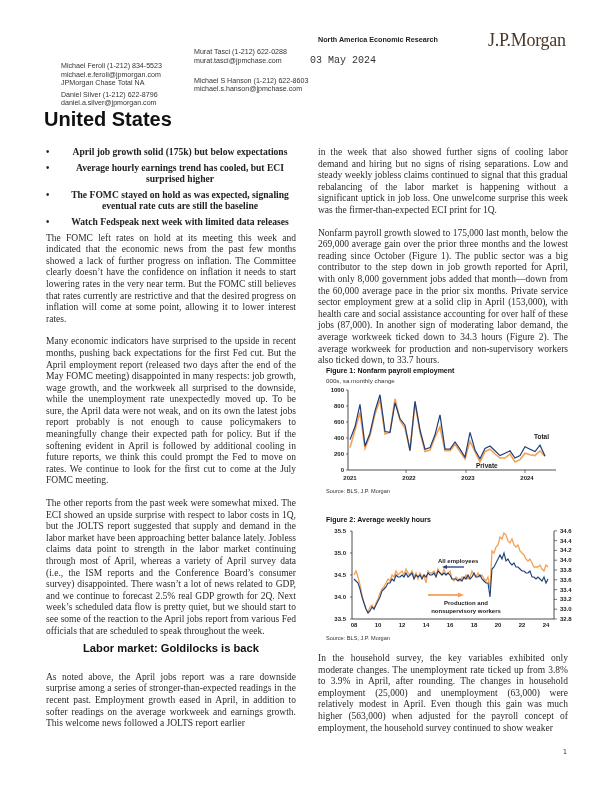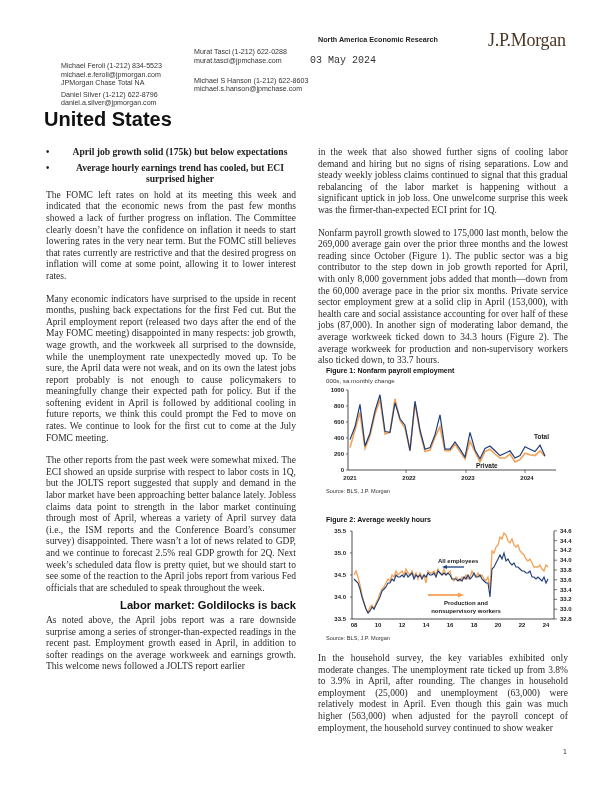--- a/index.html
+++ b/index.html
@@ -17,21 +17,21 @@
 
   .col { position:absolute; font-size:9.5px; line-height:11.6px; text-align:justify; color:#2a2a2a; }
   .col-left { left:46px; top:146px; width:250px; }
   .col-right { left:318px; top:112px; width:250px;margin-top:35px; }
 
   .bullets { list-style:none; margin-bottom:5px; }
   .bullets li { position:relative; padding-left:18px; font-weight:bold; font-size:9.6px; line-height:11.6px; margin-bottom:4px; color:#222; text-align:center; }
   .bullets li::before { content:"\2022"; position:absolute; left:0; top:0; }
 
   .para { margin-bottom:11px; }
-  .section-h { font-family:"Liberation Sans", sans-serif; font-size:11.2px; font-weight:bold; color:#111; margin:6px 0 3px; text-align:right; }
+  .section-h { font-family:"Liberation Sans", sans-serif; font-size:11.2px; font-weight:bold; color:#111; margin:6px 0 17px; text-align:center; }
 
   .fig { position:absolute; font-family:"Liberation Sans", sans-serif; }
   .fig-title { font-size:7px; font-weight:bold; color:#111; }
   .fig-sub { font-size:6.2px; color:#333; margin-top:3px; }
   .fig-src { font-size:5.6px; color:#333; }
   .fig svg text { font-family:"Liberation Sans", sans-serif; }
 
   .page-num { position:absolute; top:748px; left:563px; font-family:"Liberation Sans", sans-serif; font-size:7px; color:#333; }
 </style>
 </head>
@@ -63,20 +63,22 @@
 <div class="research">North America Economic Research</div>
 <div class="date">03 May 2024</div>
 <div class="logo">J.P.Morgan</div>
 
 <div class="title">United States</div>
 
 <div class="col col-left">
   <ul class="bullets">
     <li>April job growth solid (175k) but below expectations</li>
     <li>Average hourly earnings trend has cooled, but ECI surprised higher</li>
+    <li>The FOMC stayed on hold as was expected, signaling eventual rate cuts are still the baseline</li>
+    <li>Watch Fedspeak next week with limited data releases</li>
   </ul>
   <p class="para">The FOMC left rates on hold at its meeting this week and indicated that the economic news from the past few months showed a lack of further progress on inflation. The Committee clearly doesn’t have the confidence on inflation it needs to start lowering rates in the very near term. But the FOMC still believes that rates currently are restrictive and that the desired progress on inflation will come at some point, allowing it to lower interest rates.</p>
   <p class="para">Many economic indicators have surprised to the upside in recent months, pushing back expectations for the first Fed cut. But the April employment report (released two days after the end of the May FOMC meeting) disappointed in many respects: job growth, wage growth, and the workweek all surprised to the downside, while the unemployment rate unexpectedly moved up. To be sure, the April data were not weak, and on its own the latest jobs report probably is not enough to cause policymakers to meaningfully change their expected path for policy. But if the softening evident in April is followed by additional cooling in future reports, we think this could prompt the Fed to move on rates. We continue to look for the first cut to come at the July FOMC meeting.</p>
   <p class="para" style="margin-bottom:4px;">The other reports from the past week were somewhat mixed. The ECI showed an upside surprise with respect to labor costs in 1Q, but the JOLTS report suggested that supply and demand in the labor market have been approaching better balance lately. Jobless claims data point to strength in the labor market continuing through most of April, whereas a variety of April survey data (i.e., the ISM reports and the Conference Board’s consumer survey) disappointed. There wasn’t a lot of news related to GDP, and we continue to forecast 2.5% real GDP growth for 2Q. Next week’s scheduled data flow is pretty quiet, but we should start to see some of the reaction to the April jobs report from various Fed officials that are scheduled to speak throughout the week.</p>
   <h2 class="section-h">Labor market: Goldilocks is back</h2>
   <p class="para">As noted above, the April jobs report was a rare downside surprise among a series of stronger-than-expected readings in the recent past. Employment growth eased in April, in addition to softer readings on the average workweek and earnings growth. This welcome news followed a JOLTS report earlier</p>
 </div>
 
 <div class="col col-right">
   <p class="para">in the week that also showed further signs of cooling labor demand and hiring but no signs of rising separations. Low and steady weekly jobless claims continued to signal that this gradual rebalancing of the labor market is happening without a significant uptick in job loss. One unwelcome surprise this week was the firmer-than-expected ECI print for 1Q.</p>

